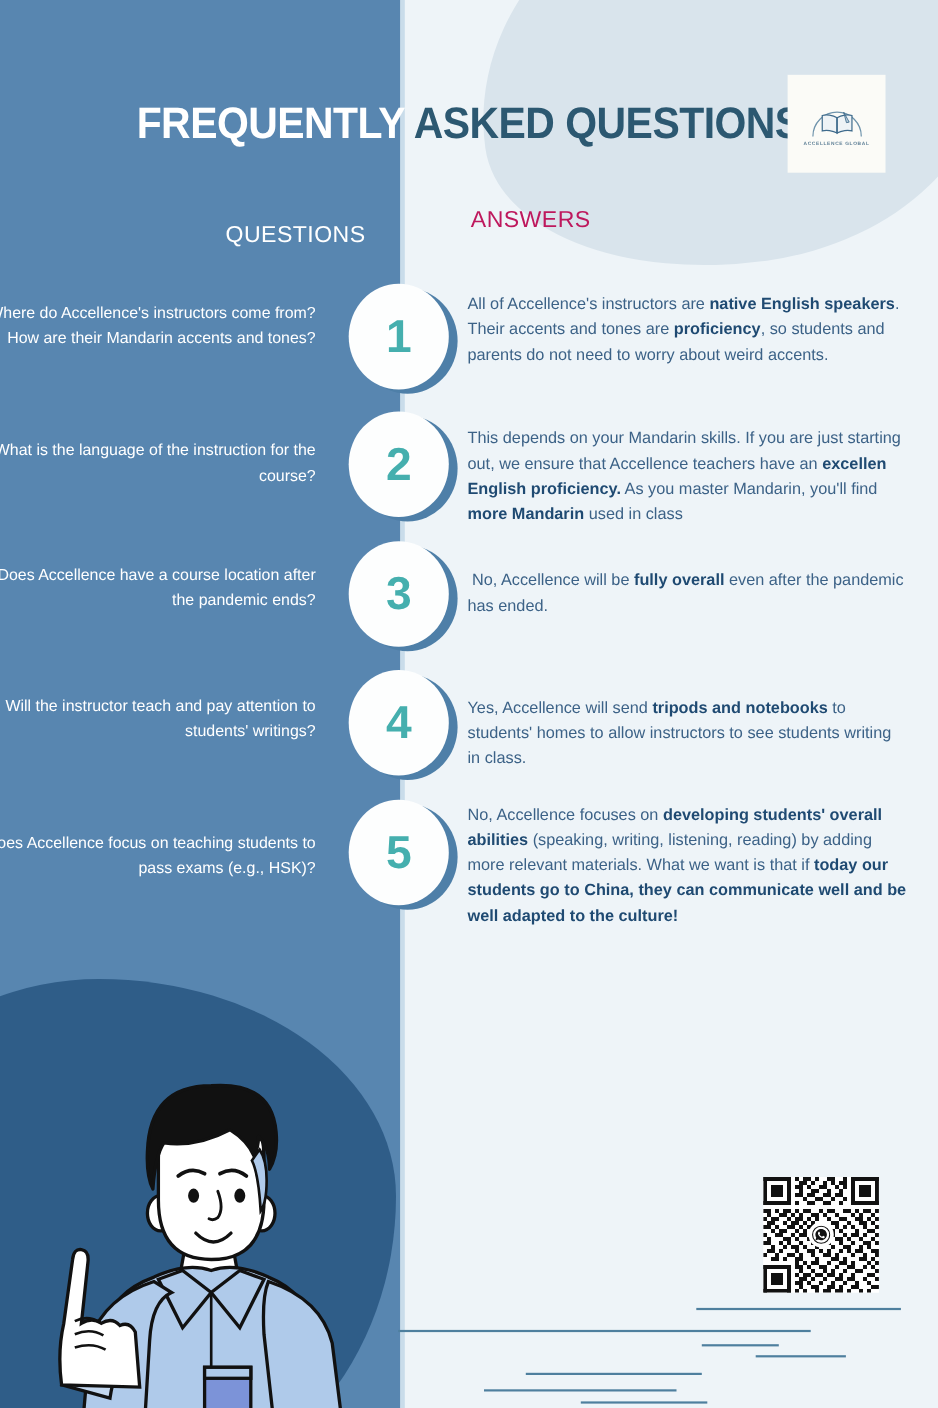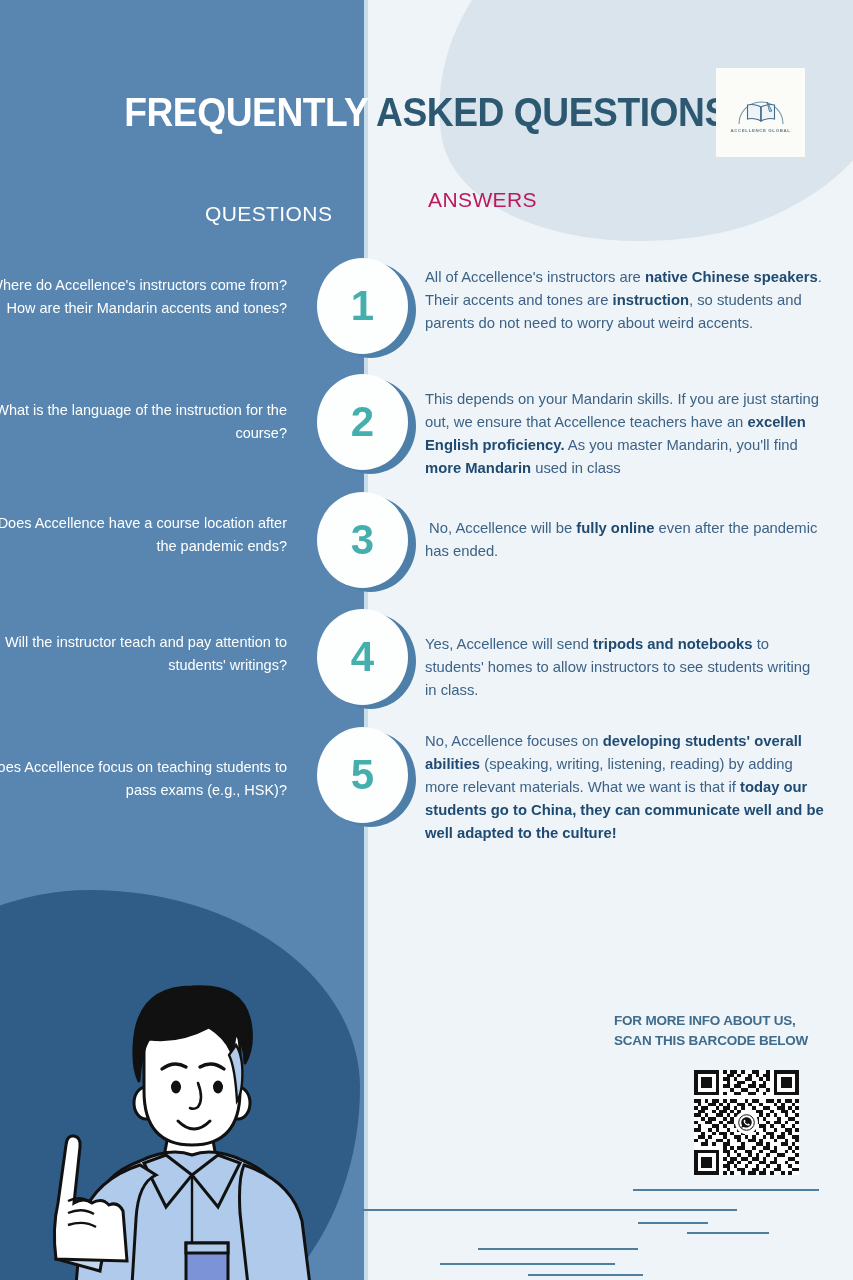--- a/index.html
+++ b/index.html
@@ -157,21 +157,21 @@
   <div class="col-head a">ANSWERS</div>
 
   <div class="row" style="top:258px">
     <div class="q-text" style="top:16px">Where do Accellence's instructors come from? How are their Mandarin accents and tones?</div>
     <div class="num-wrap" style="top:0">
       <div class="num-shadow"></div>
       <div class="num-circle">
         <span>1</span>
       </div>
     </div>
-    <div class="a-text" style="top:8px">All of Accellence's instructors are <b>native Chinese speakers</b>. Their accents and tones are <b>instruction</b>, so students and parents do not need to worry about weird accents.</div>
+    <div class="a-text" style="top:8px">All of Accellence's instructors are <b>native English speakers</b>. Their accents and tones are <b>proficiency</b>, so students and parents do not need to worry about weird accents.</div>
   </div>
 
   <div class="row" style="top:374px">
     <div class="q-text" style="top:25px">What is the language of the instruction for the course?</div>
     <div class="num-wrap" style="top:0">
       <div class="num-shadow"></div>
       <div class="num-circle">
         <span>2</span>
       </div>
     </div>
@@ -179,21 +179,21 @@
   </div>
 
   <div class="row" style="top:492px">
     <div class="q-text" style="top:20px">Does Accellence have a course location after the pandemic ends?</div>
     <div class="num-wrap" style="top:0">
       <div class="num-shadow"></div>
       <div class="num-circle">
         <span>3</span>
       </div>
     </div>
-    <div class="a-text" style="top:25px">&nbsp;No, Accellence will be <b>fully online</b> even after the pandemic has ended.</div>
+    <div class="a-text" style="top:25px">&nbsp;No, Accellence will be <b>fully overall</b> even after the pandemic has ended.</div>
   </div>
 
   <div class="row" style="top:609px">
     <div class="q-text" style="top:22px">Will the instructor teach and pay attention to students' writings?</div>
     <div class="num-wrap" style="top:0">
       <div class="num-shadow"></div>
       <div class="num-circle">
         <span>4</span>
       </div>
     </div>
@@ -204,24 +204,20 @@
     <div class="q-text" style="top:30px">Does Accellence focus on teaching students to pass exams (e.g., HSK)?</div>
     <div class="num-wrap" style="top:1px">
       <div class="num-shadow"></div>
       <div class="num-circle">
         <span>5</span>
       </div>
     </div>
     <div class="a-text" style="top:4px">No, Accellence focuses on <b>developing students' overall abilities</b> (speaking, writing, listening, reading) by adding more relevant materials. What we want is that if <b>today our students go to China, they can communicate well and be well adapted to the culture!</b></div>
   </div>
 
-  <div class="cta">
-    <div>FOR MORE INFO ABOUT US,</div>
-    <div>SCAN THIS BARCODE BELOW</div>
-  </div>
 
   <div class="qr-wrap">
     <svg class="qr" viewBox="0 0 29 29" shape-rendering="crispEdges">
       <rect width="29" height="29" fill="#ffffff"></rect>
       <g fill="#111111">
         <rect x="0" y="0" width="7" height="1"></rect>
           <rect x="0" y="6" width="7" height="1"></rect>
         <rect x="0" y="0" width="1" height="7"></rect>
           <rect x="6" y="0" width="1" height="7"></rect>
         <rect x="2" y="2" width="3" height="3"></rect>

